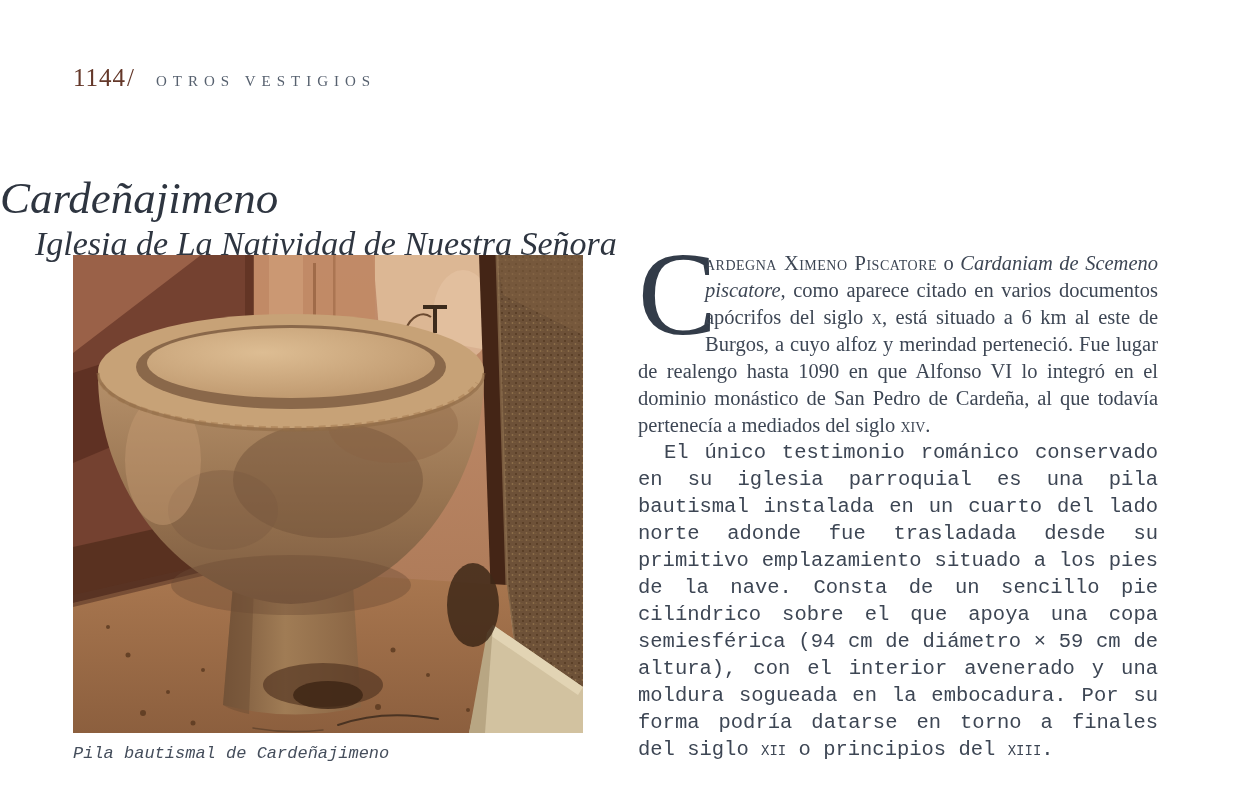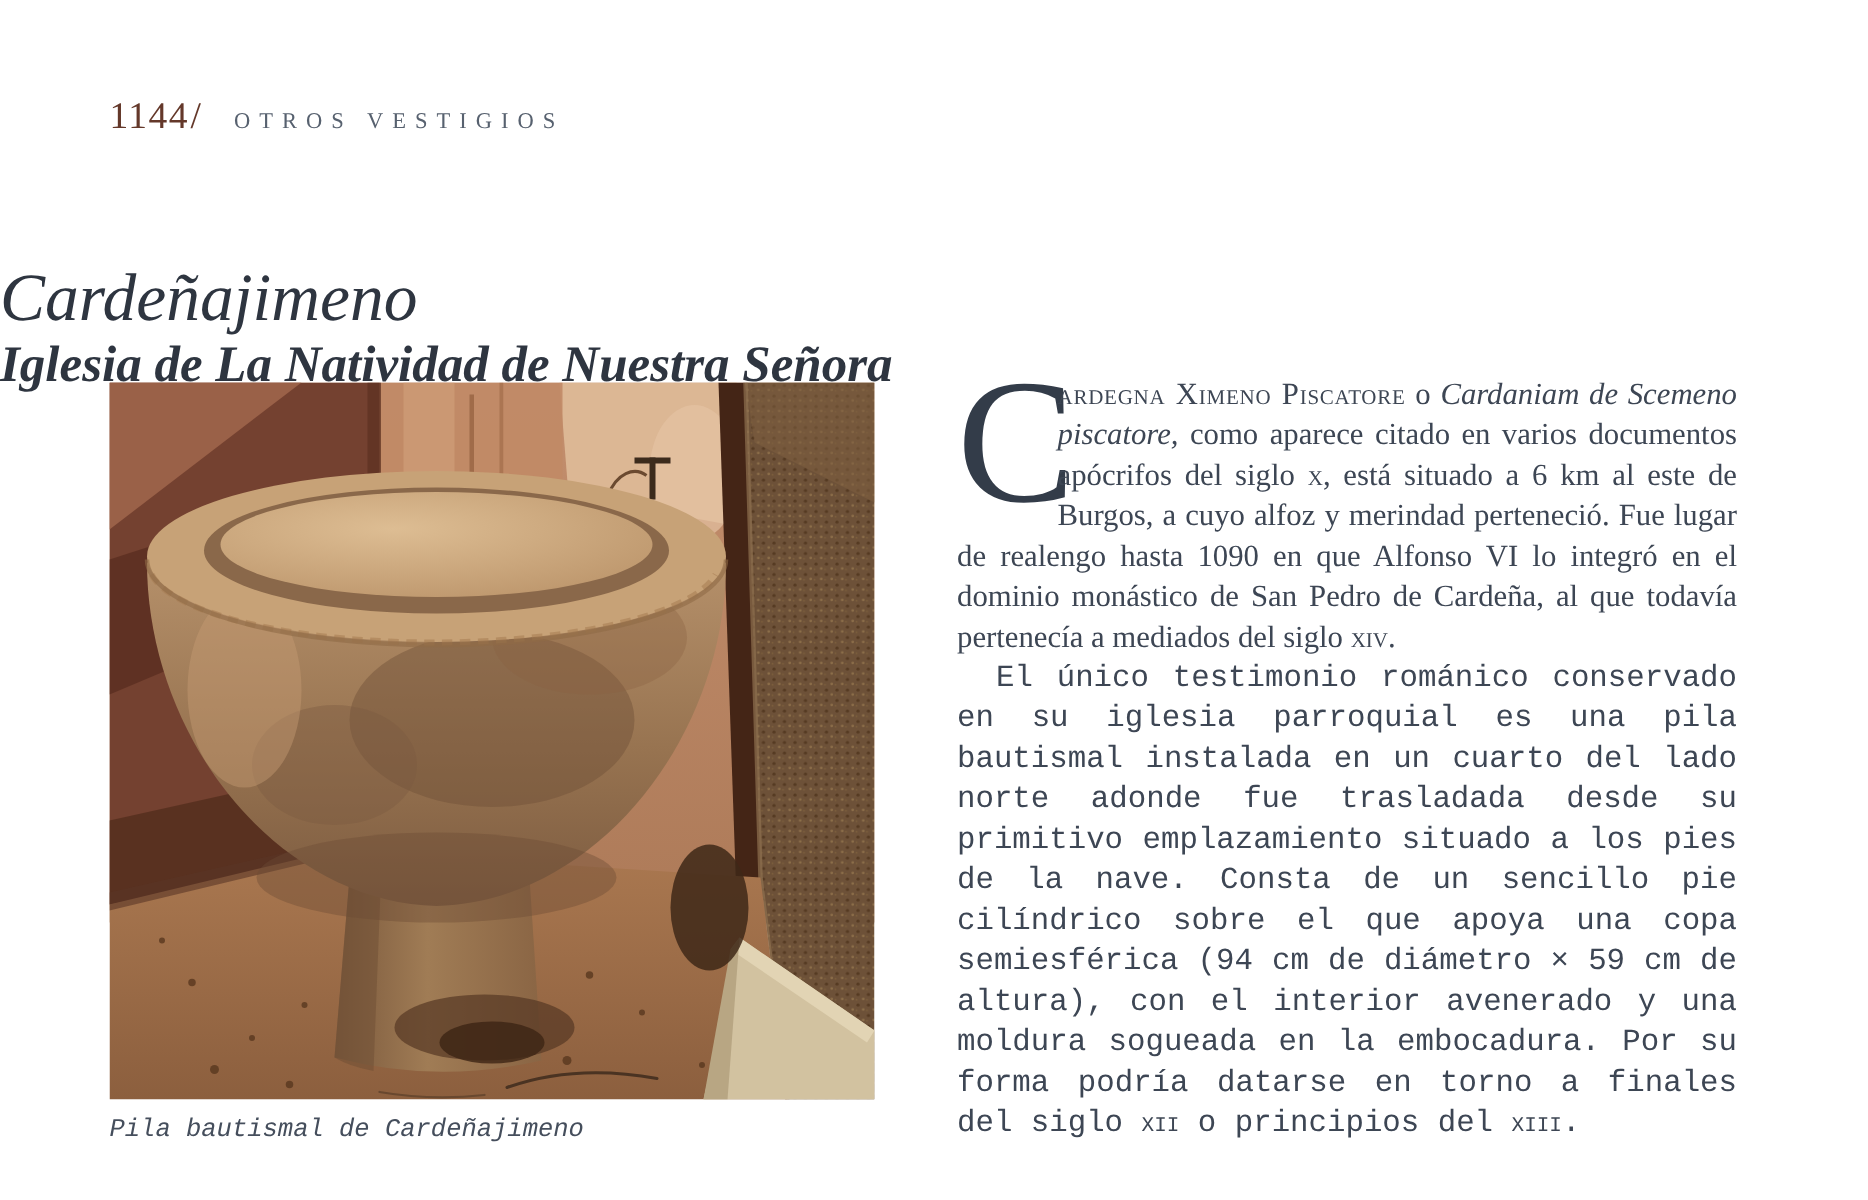--- a/index.html
+++ b/index.html
@@ -25,21 +25,21 @@
     margin-left:22px;
     text-align:right;
   }
 
   
   .title-block {
     position:absolute; left:0; top:142px; width:1230px;
     text-align:left; color:#2e3540; font-style:italic;margin-top:32px;
   }
   .doc-title   { margin:0; font-weight:normal; font-size:45px; line-height:49px; }
-  .doc-subtitle{ margin:0; font-weight:bold; font-size:34px; line-height:42px; }
+  .doc-subtitle{ margin:0; font-weight:normal; font-size:34px; line-height:42px;padding-left:35px; }
 
   
   .photo-figure { position:absolute; left:73px; top:255px; width:510px; margin:0; }
   .photo-figure svg { display:block; width:510px; height:478px; }
   .photo-caption {
     margin-top:11px; font-style:italic; font-size:17px; color:#454e5c;font-family:Liberation Mono, monospace;
   }
 
   
   .article {

